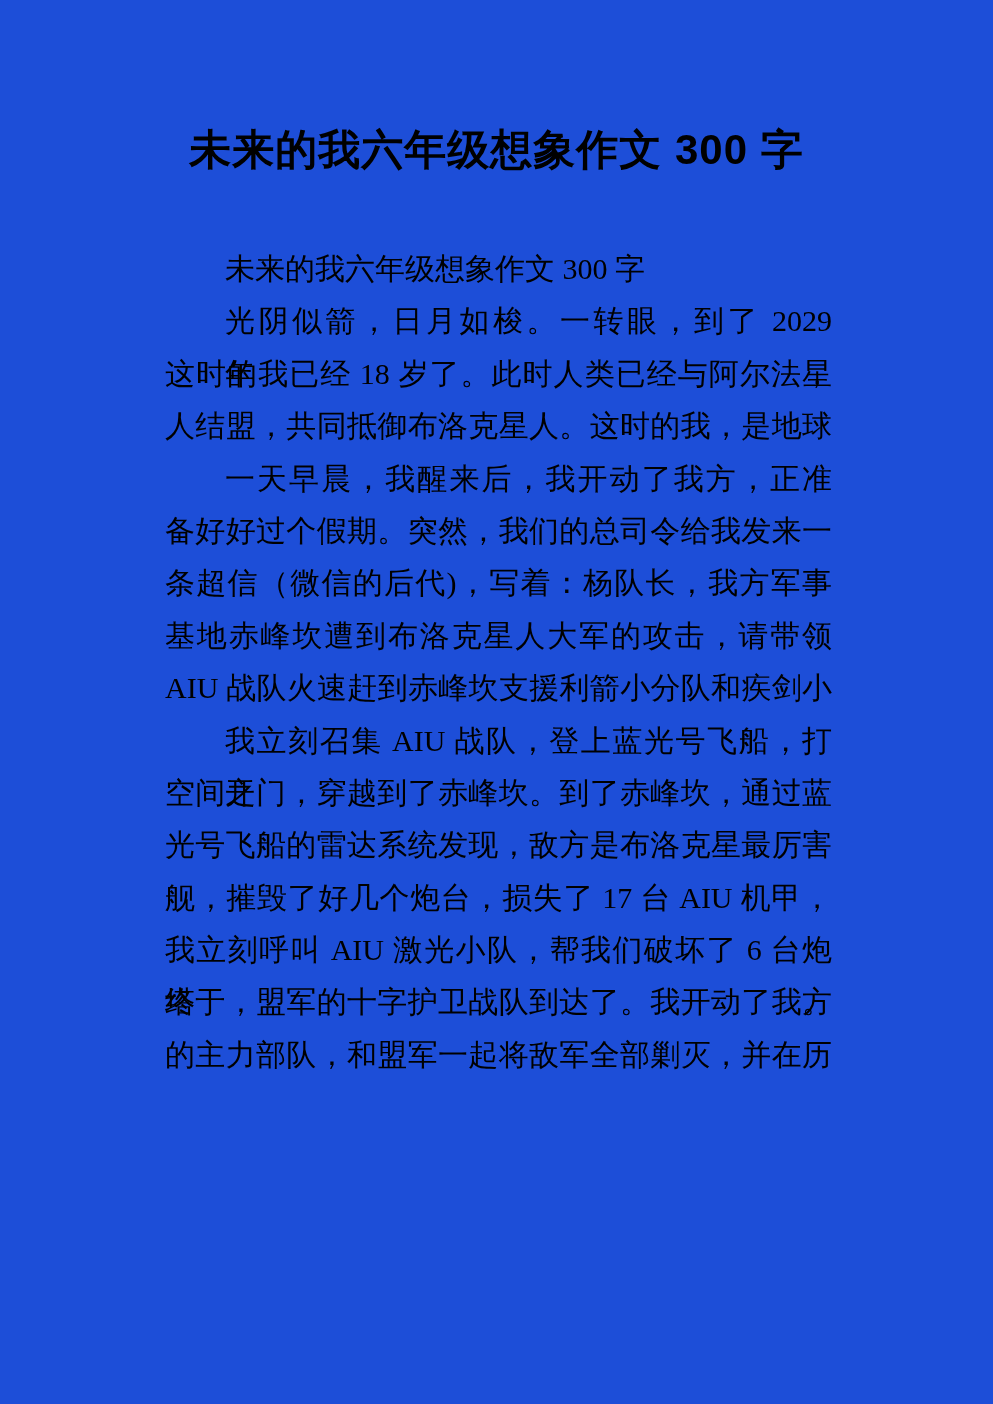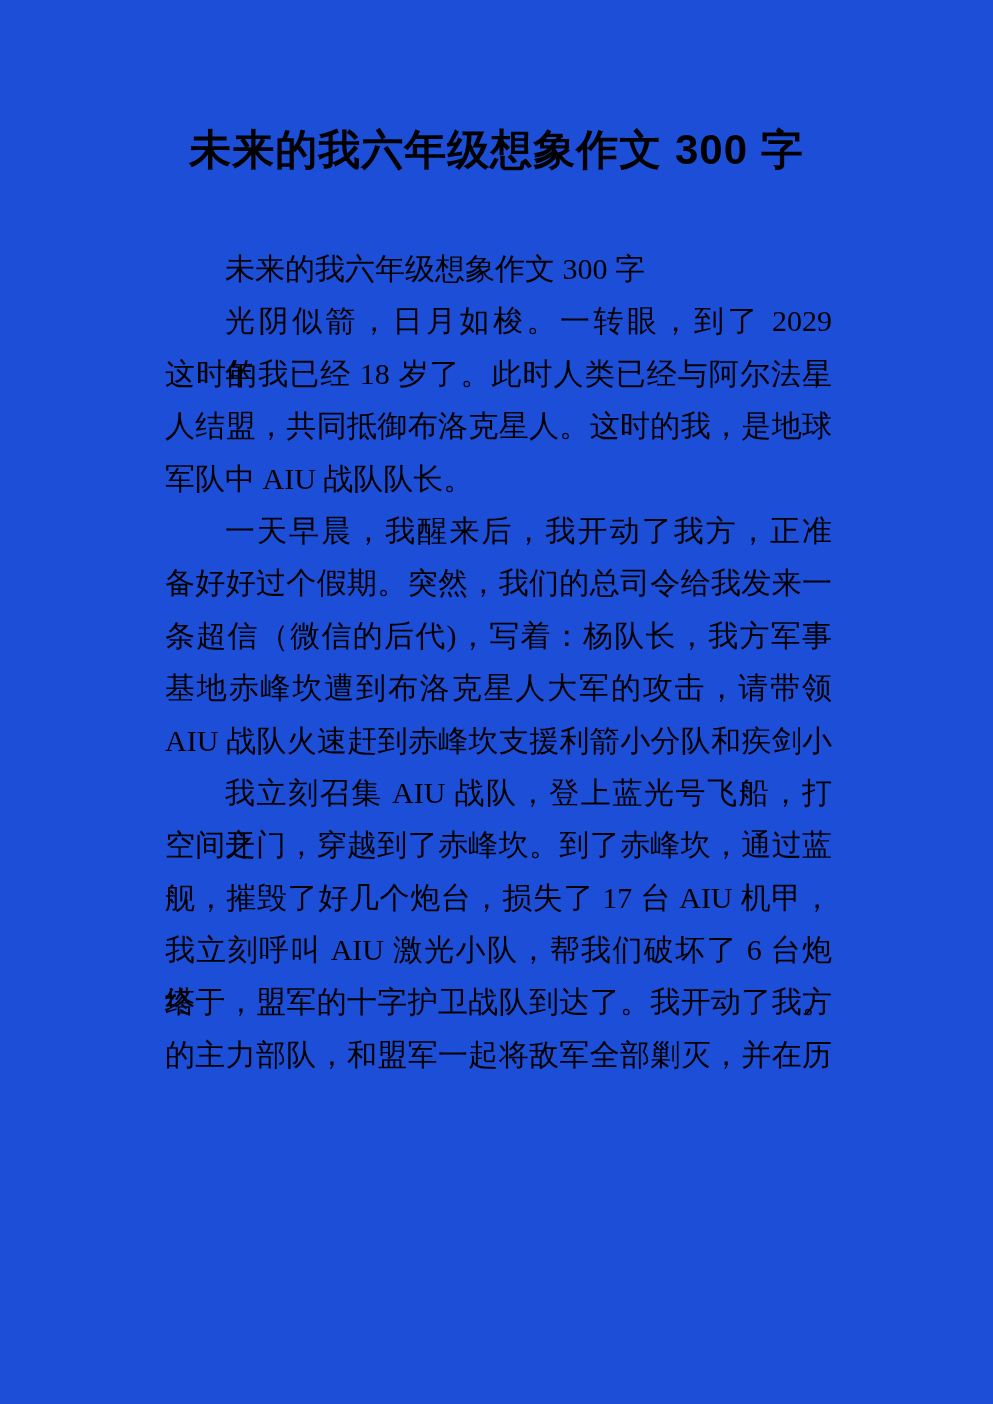--- a/index.html
+++ b/index.html
@@ -61,27 +61,27 @@
 
 <div class="page">
 
   <h1 class="doc-title">未来的我六年级想象作文 300 字</h1>
 
   <div class="doc-body">
     <div class="line indent">未来的我六年级想象作文 300 字</div>
     <div class="line fill indent">光阴似箭，日月如梭。一转眼，到了 2029 年，</div>
     <div class="line fill">这时的我已经 18 岁了。此时人类已经与阿尔法星</div>
     <div class="line fill">人结盟，共同抵御布洛克星人。这时的我，是地球</div>
-    <div class="line">军队中 AIU 战队队长。</div>
     <div class="line fill indent">一天早晨，我醒来后，我开动了我方，正准</div>
     <div class="line fill">备好好过个假期。突然，我们的总司令给我发来一</div>
     <div class="line fill">条超信（微信的后代)，写着：杨队长，我方军事</div>
     <div class="line fill">基地赤峰坎遭到布洛克星人大军的攻击，请带领</div>
     <div class="line fill">AIU 战队火速赶到赤峰坎支援利箭小分队和疾剑小</div>
     <div class="line fill indent">我立刻召集 AIU 战队，登上蓝光号飞船，打开</div>
     <div class="line fill">空间之门，穿越到了赤峰坎。到了赤峰坎，通过蓝</div>
+    <div class="line fill">光号飞船的雷达系统发现，敌方是布洛克星最厉害</div>
     <div class="line fill">舰，摧毁了好几个炮台，损失了 17 台 AIU 机甲，</div>
     <div class="line fill">我立刻呼叫 AIU 激光小队，帮我们破坏了 6 台炮塔。</div>
     <div class="line fill">终于，盟军的十字护卫战队到达了。我开动了我方</div>
     <div class="line fill">的主力部队，和盟军一起将敌军全部剿灭，并在历</div>
   </div>
 
 </div>
 
 </body></html>

